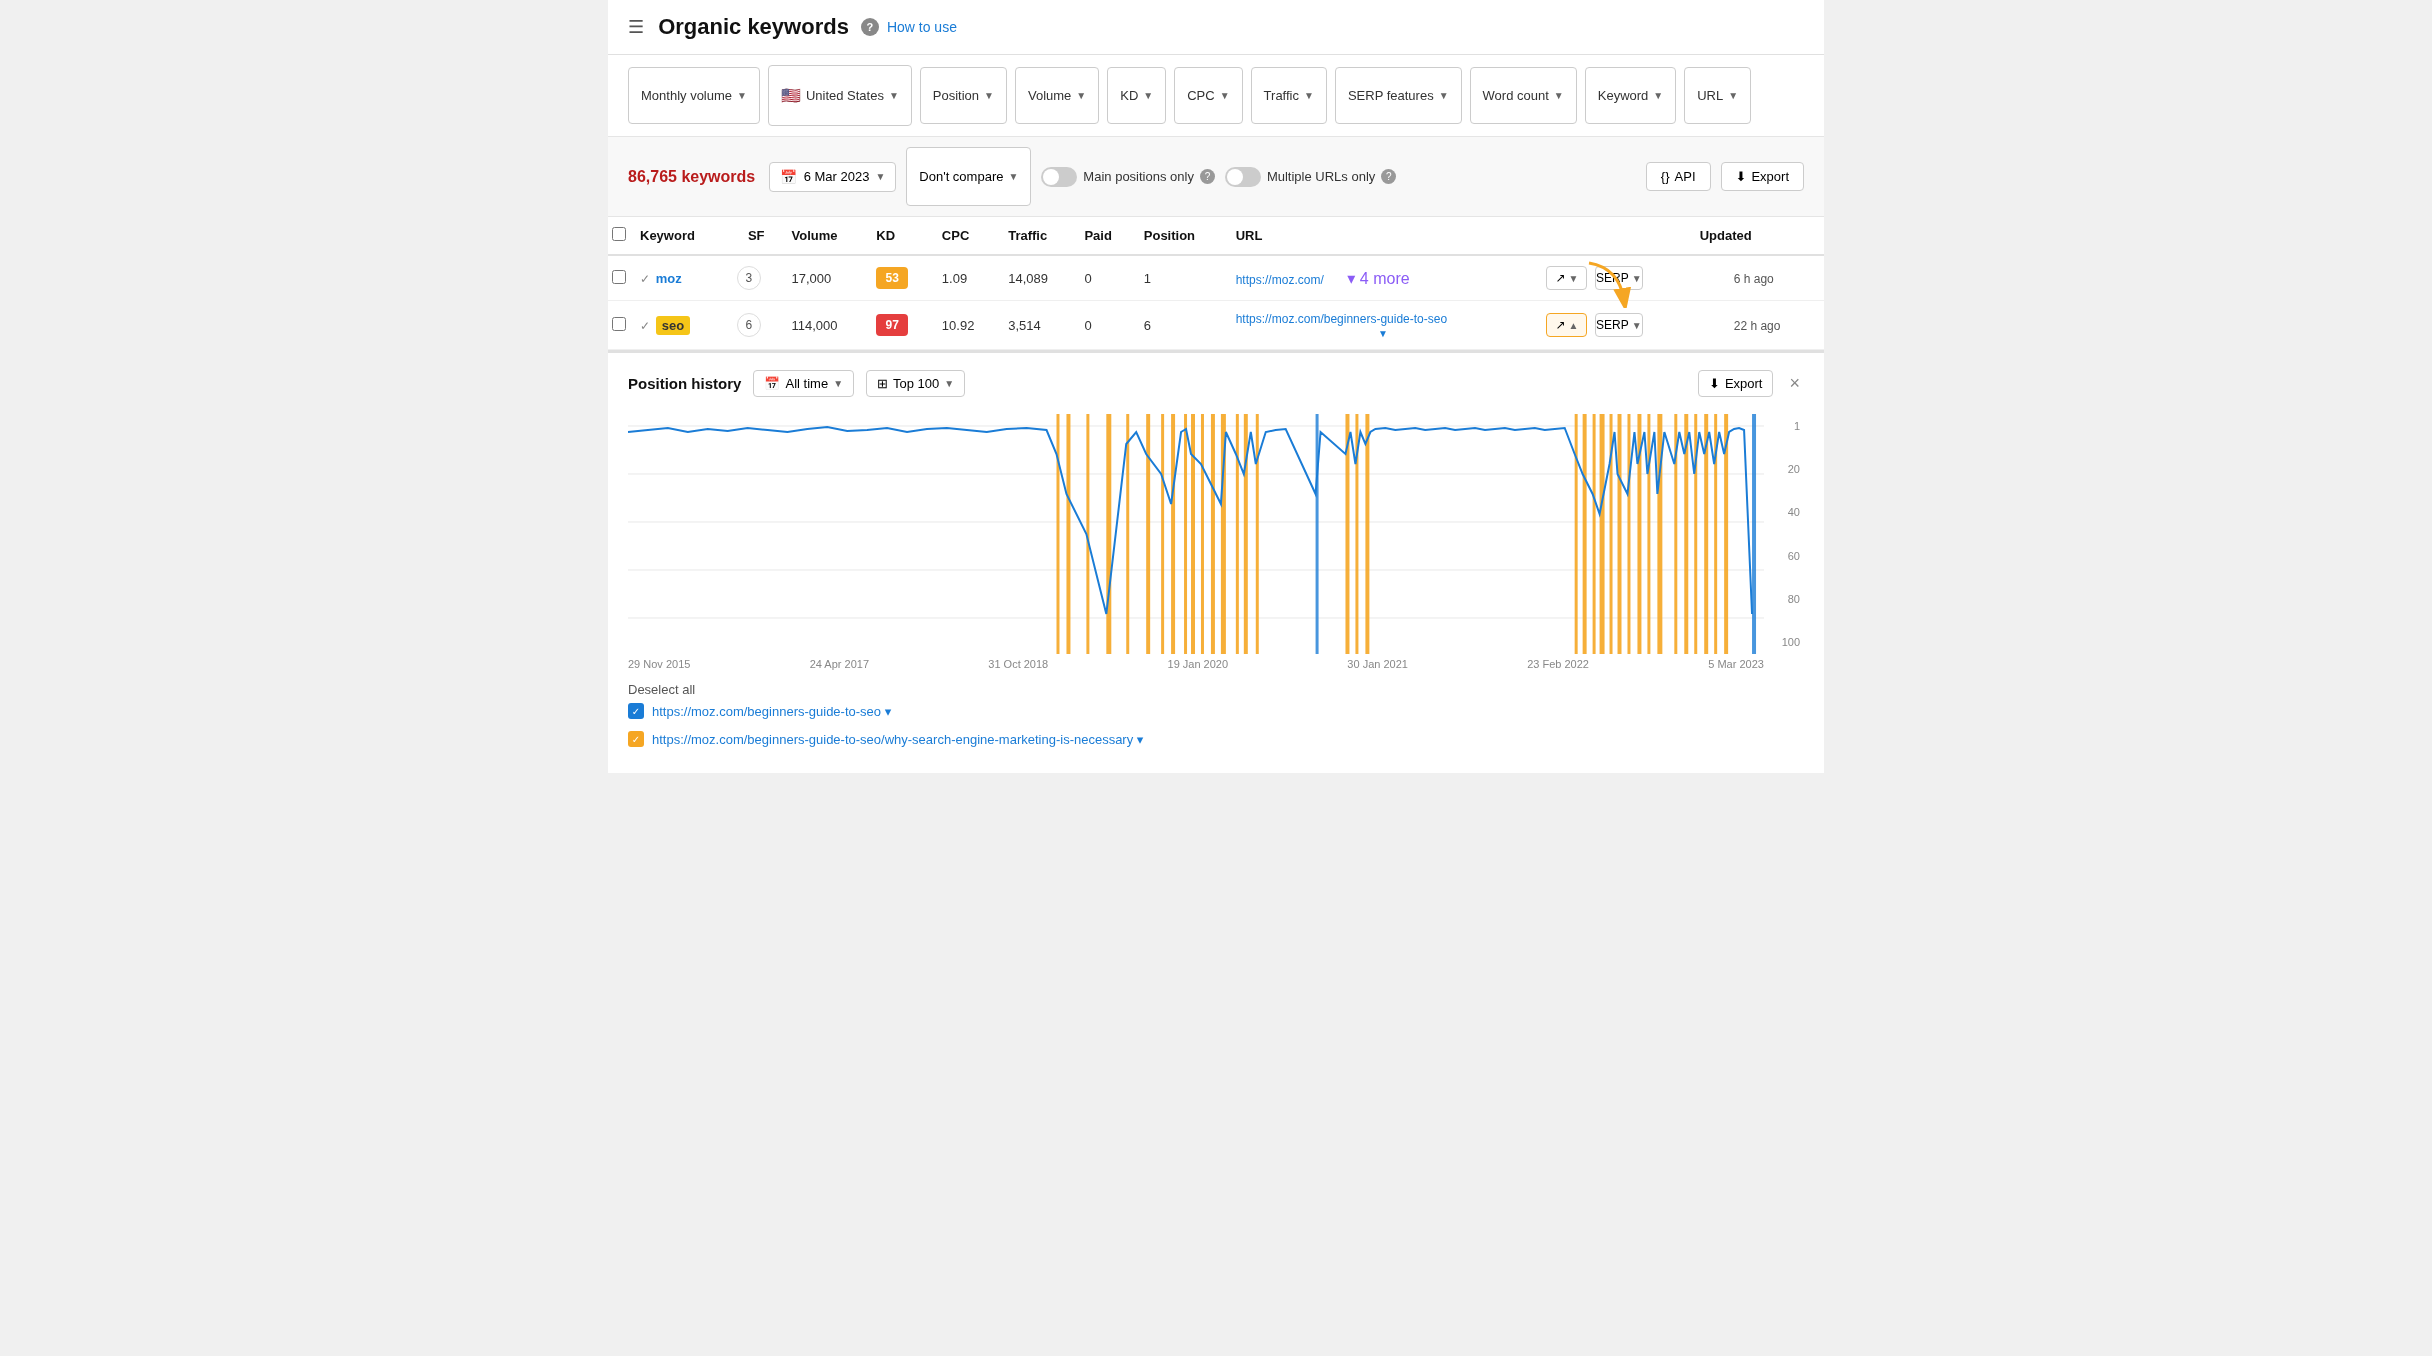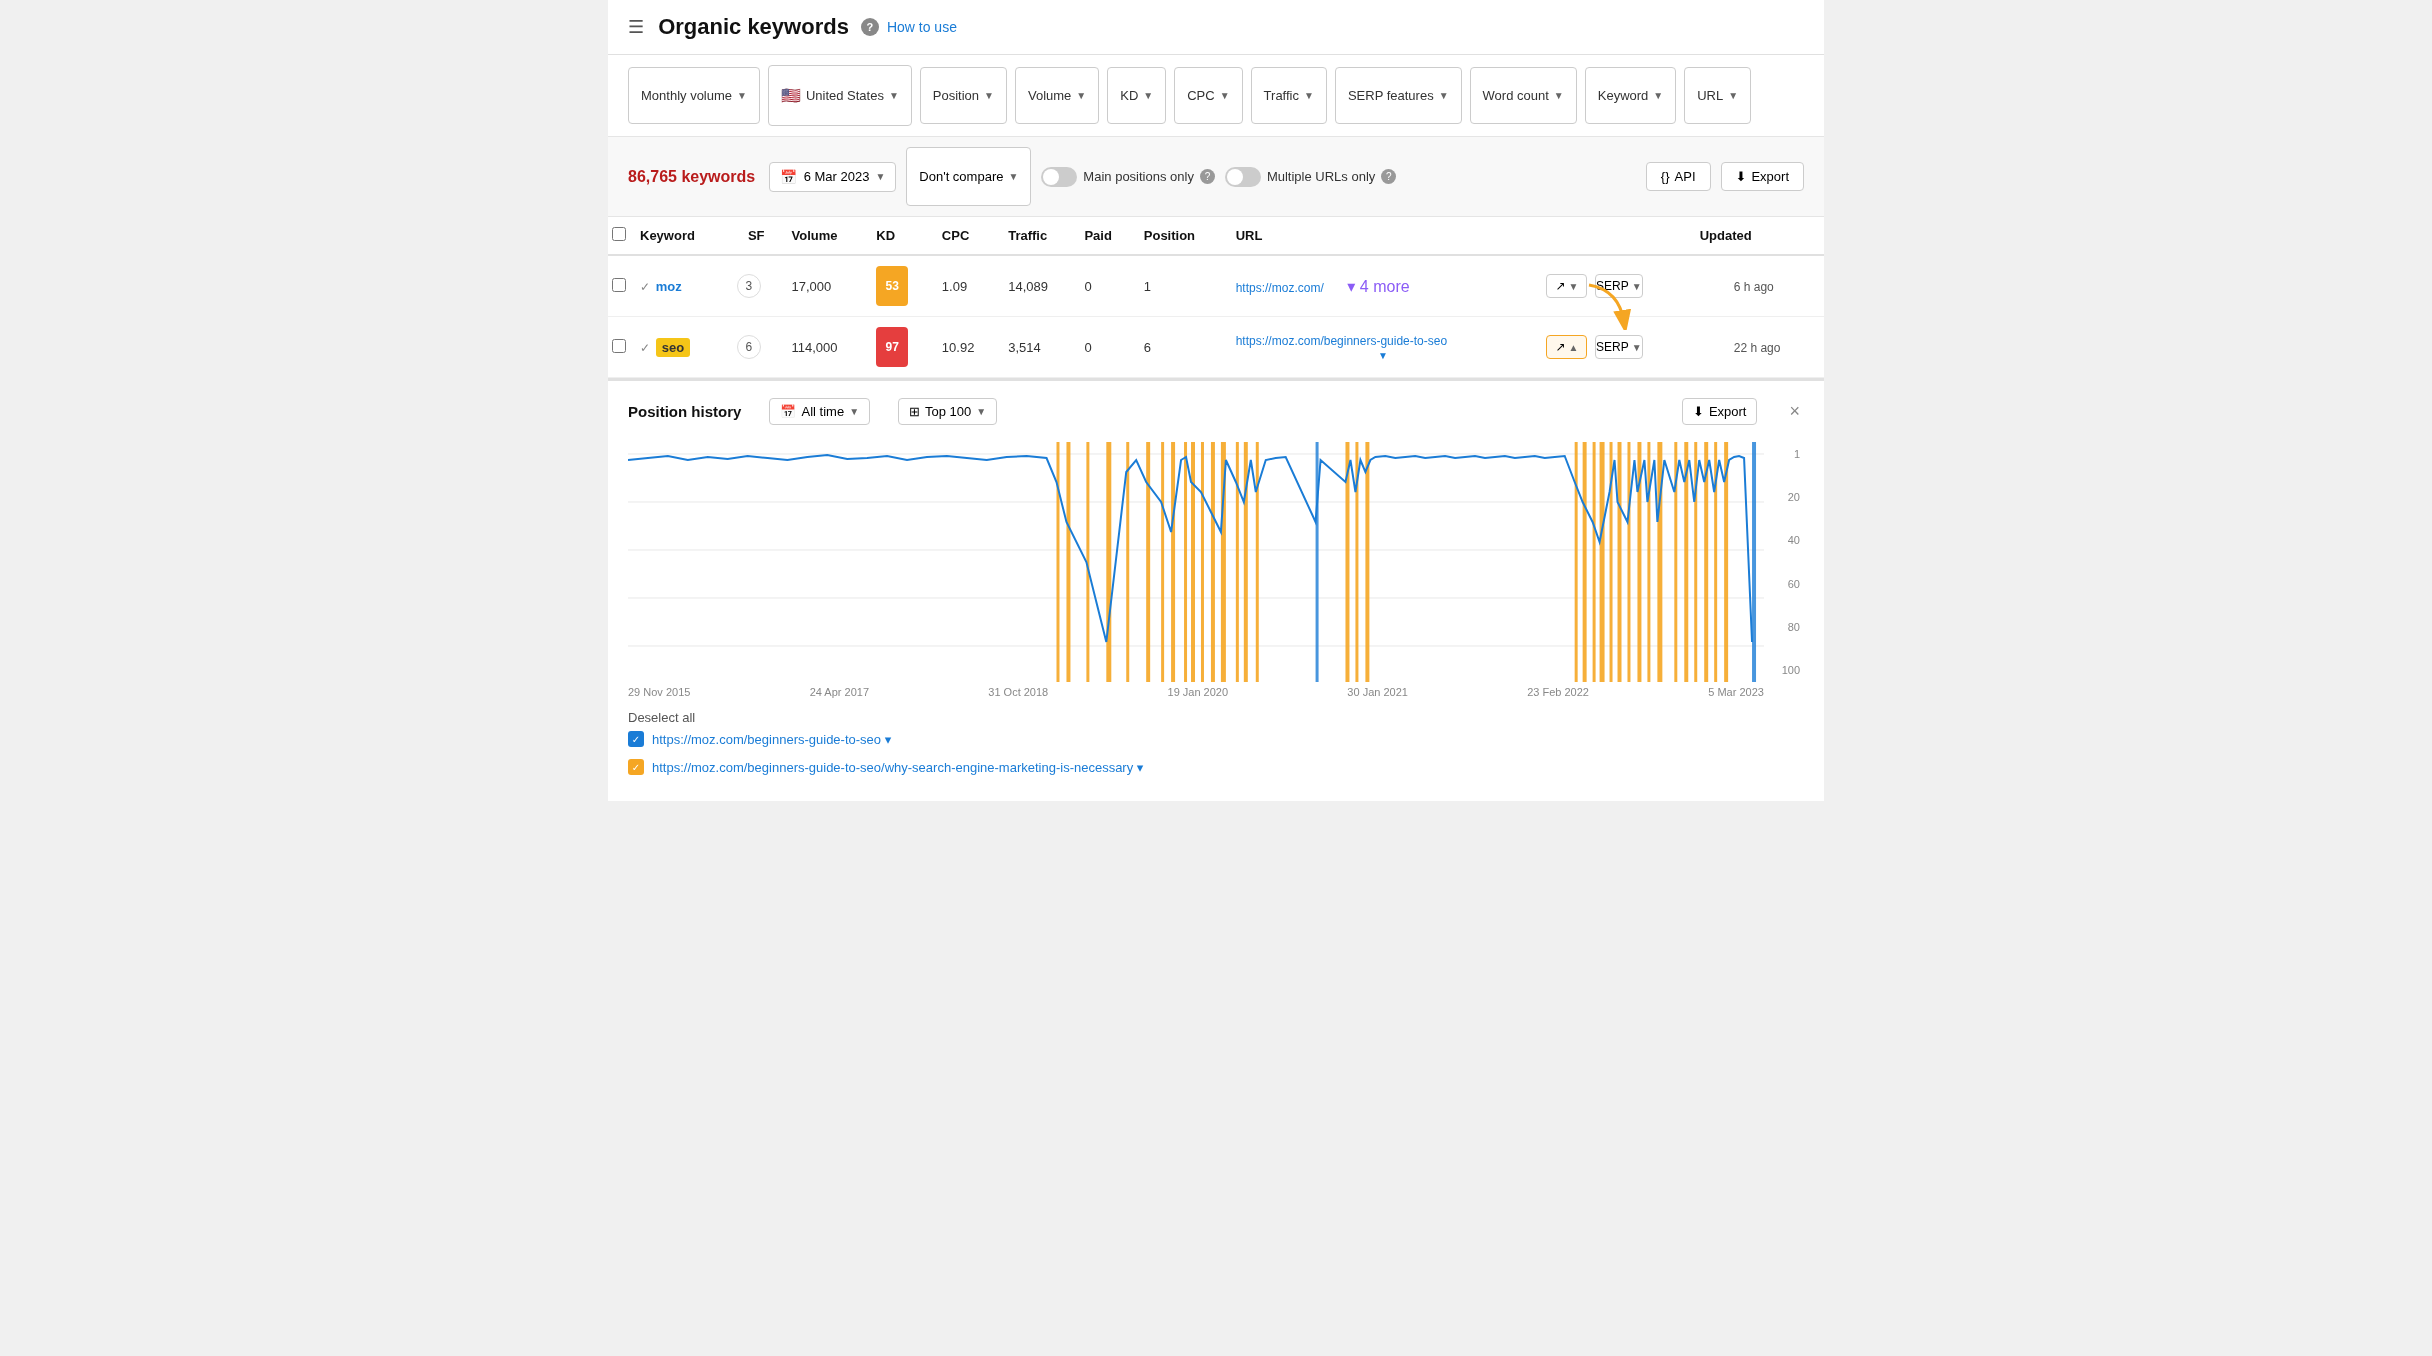--- a/index.html
+++ b/index.html
@@ -44,37 +44,37 @@
     thead th { padding: 10px 8px; text-align: left; font-weight: 700; font-size: 13px; color: #111; white-space: nowrap; }
     thead th.center { text-align: center; }
     tbody tr { border-bottom: 1px solid #efefef; }
     tbody td { padding: 10px 8px; font-size: 13px; vertical-align: middle; }
     .checkbox-cell { width: 24px; padding: 10px 4px; }
     input[type=checkbox] { width: 14px; height: 14px; cursor: pointer; accent-color: #1a7cd6; }
     .checkmark-icon { color: #888; margin-right: 2px; font-size: 12px; }
     .keyword-link { color: #1a7cd6; text-decoration: none; font-weight: 600; }
     .keyword-highlight { background: #f5c518; padding: 2px 6px; border-radius: 3px; font-weight: 600; font-size: 13px; }
     .sf-badge { display: inline-flex; align-items: center; justify-content: center; width: 24px; height: 24px; border-radius: 50%; border: 1px solid #ddd; font-size: 12px; color: #555; }
-    .kd-badge { display: inline-flex; align-items: center; justify-content: center; min-width: 32px; height: 40px; border-radius: 4px; font-size: 12px; font-weight: 700; color: #fff; padding: 0 4px; }
+    .kd-badge { display: inline-flex; align-items: center; justify-content: center; min-width: 32px; height: 22px; border-radius: 4px; font-size: 12px; font-weight: 700; color: #fff; padding: 0 4px; }
     .kd-orange { background: #f5a623; }
     .kd-red { background: #e53e3e; }
     .url-link { color: #1a7cd6; text-decoration: none; font-size: 12px; }
     .more-link { color: #8b5cf6; font-size: 16px; margin-left: 20px; }
     .url-down-arrow { color: #1a7cd6; font-size: 10px; display: block; text-align: center; margin-top: 2px; }
     .action-btn { display: inline-flex; align-items: center; gap: 3px; padding: 4px 8px; border: 1px solid #ccc; border-radius: 4px; background: #fff; cursor: pointer; font-size: 12px; margin-right: 4px; }
     .action-btn.highlighted { border-color: #f5a623; background: #fff8ec; }
     .serp-btn { display: inline-flex; align-items: center; gap: 3px; padding: 4px 0; border: 1px solid #ccc; border-radius: 4px; background: #fff; cursor: pointer; font-size: 12px; }
     .updated-text { font-size: 12px; color: #555; margin-left: 34px; }
 
     
     .arrow-annotation { position: relative; }
 
     
     .position-history { background: #fff; border-top: 3px solid #e0e0e0; padding: 16px 20px; }
-    .ph-header { display: flex; align-items: center; gap: 28px; margin-bottom: 16px; }
+    .ph-header { display: flex; align-items: center; gap: 12px; margin-bottom: 16px; }
     .ph-title { font-size: 15px; font-weight: 700; color: #111; }
     .ph-filter-btn { display: inline-flex; align-items: center; gap: 5px; padding: 5px 10px; border: 1px solid #ccc; border-radius: 4px; background: #fff; cursor: pointer; font-size: 13px; }
     .ph-spacer { flex: 1; }
     .ph-export-btn { display: inline-flex; align-items: center; gap: 5px; padding: 5px 10px; border: 1px solid #ccc; border-radius: 4px; background: #fff; cursor: pointer; font-size: 13px; }
     .ph-close-btn { background: none; border: none; font-size: 18px; cursor: pointer; color: #888; padding: 4px; }
     .chart-x-labels { display: flex; justify-content: space-between; padding: 4px 40px 0 0; font-size: 11px; color: #888; }
 
     
     .deselect-section { padding: 12px 0 4px 0; }
     .deselect-link { color: #555; font-size: 13px; cursor: pointer; text-decoration: none; }

